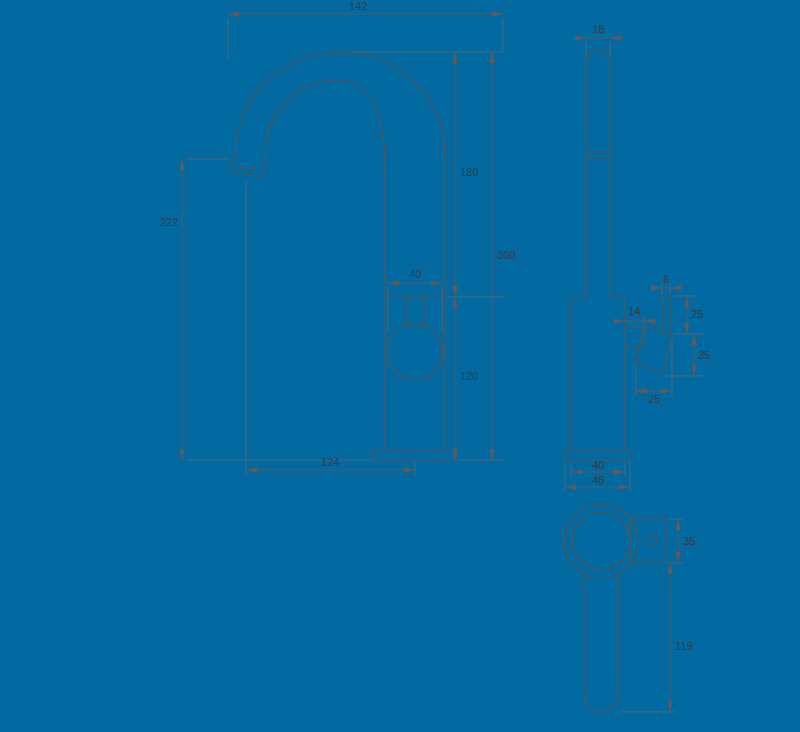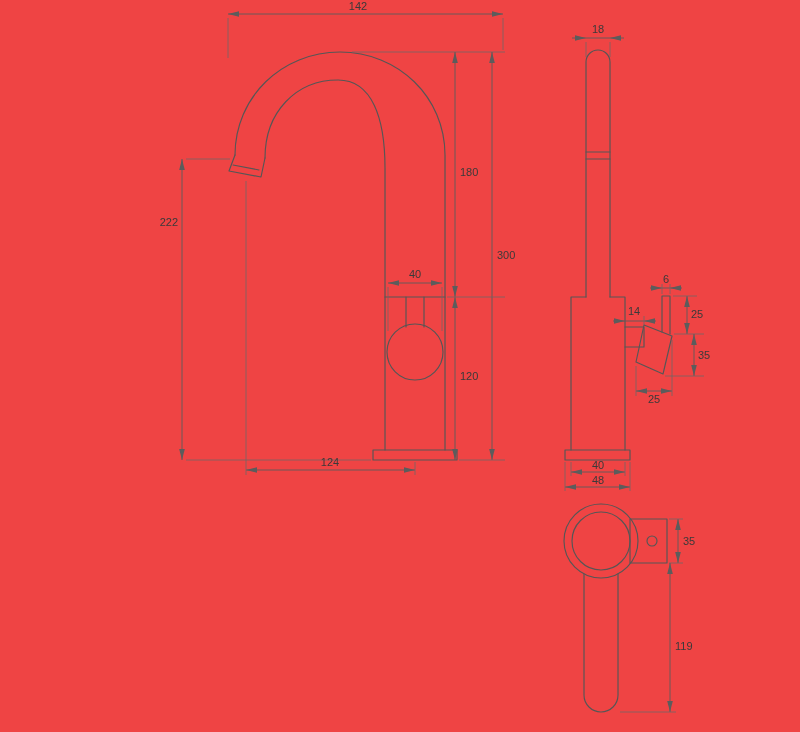--- a/index.html
+++ b/index.html
@@ -8,21 +8,21 @@
     background: #ffffff;
     width: 800px;
     height: 732px;
     overflow: hidden;
     font-family: "Liberation Sans", "DejaVu Sans", sans-serif;
   }
   .page {
     position: relative;
     width: 800px;
     height: 732px;
-    background: #ef4444;
+    background: #0369a1;
   }
   svg { display: block; }
   .geo  { fill: none; stroke: #565656; stroke-width: 1.15; stroke-linejoin: round; stroke-linecap: round; }
   .dimline { fill: none; stroke: #5c5c5c; stroke-width: 0.9; }
   .ext  { fill: none; stroke: #6a6a6a; stroke-width: 0.75; }
   .dimtxt {
     font-family: "Liberation Sans", "DejaVu Sans", sans-serif;
     font-size: 11px;
     fill: #3a3a3a;
   }

